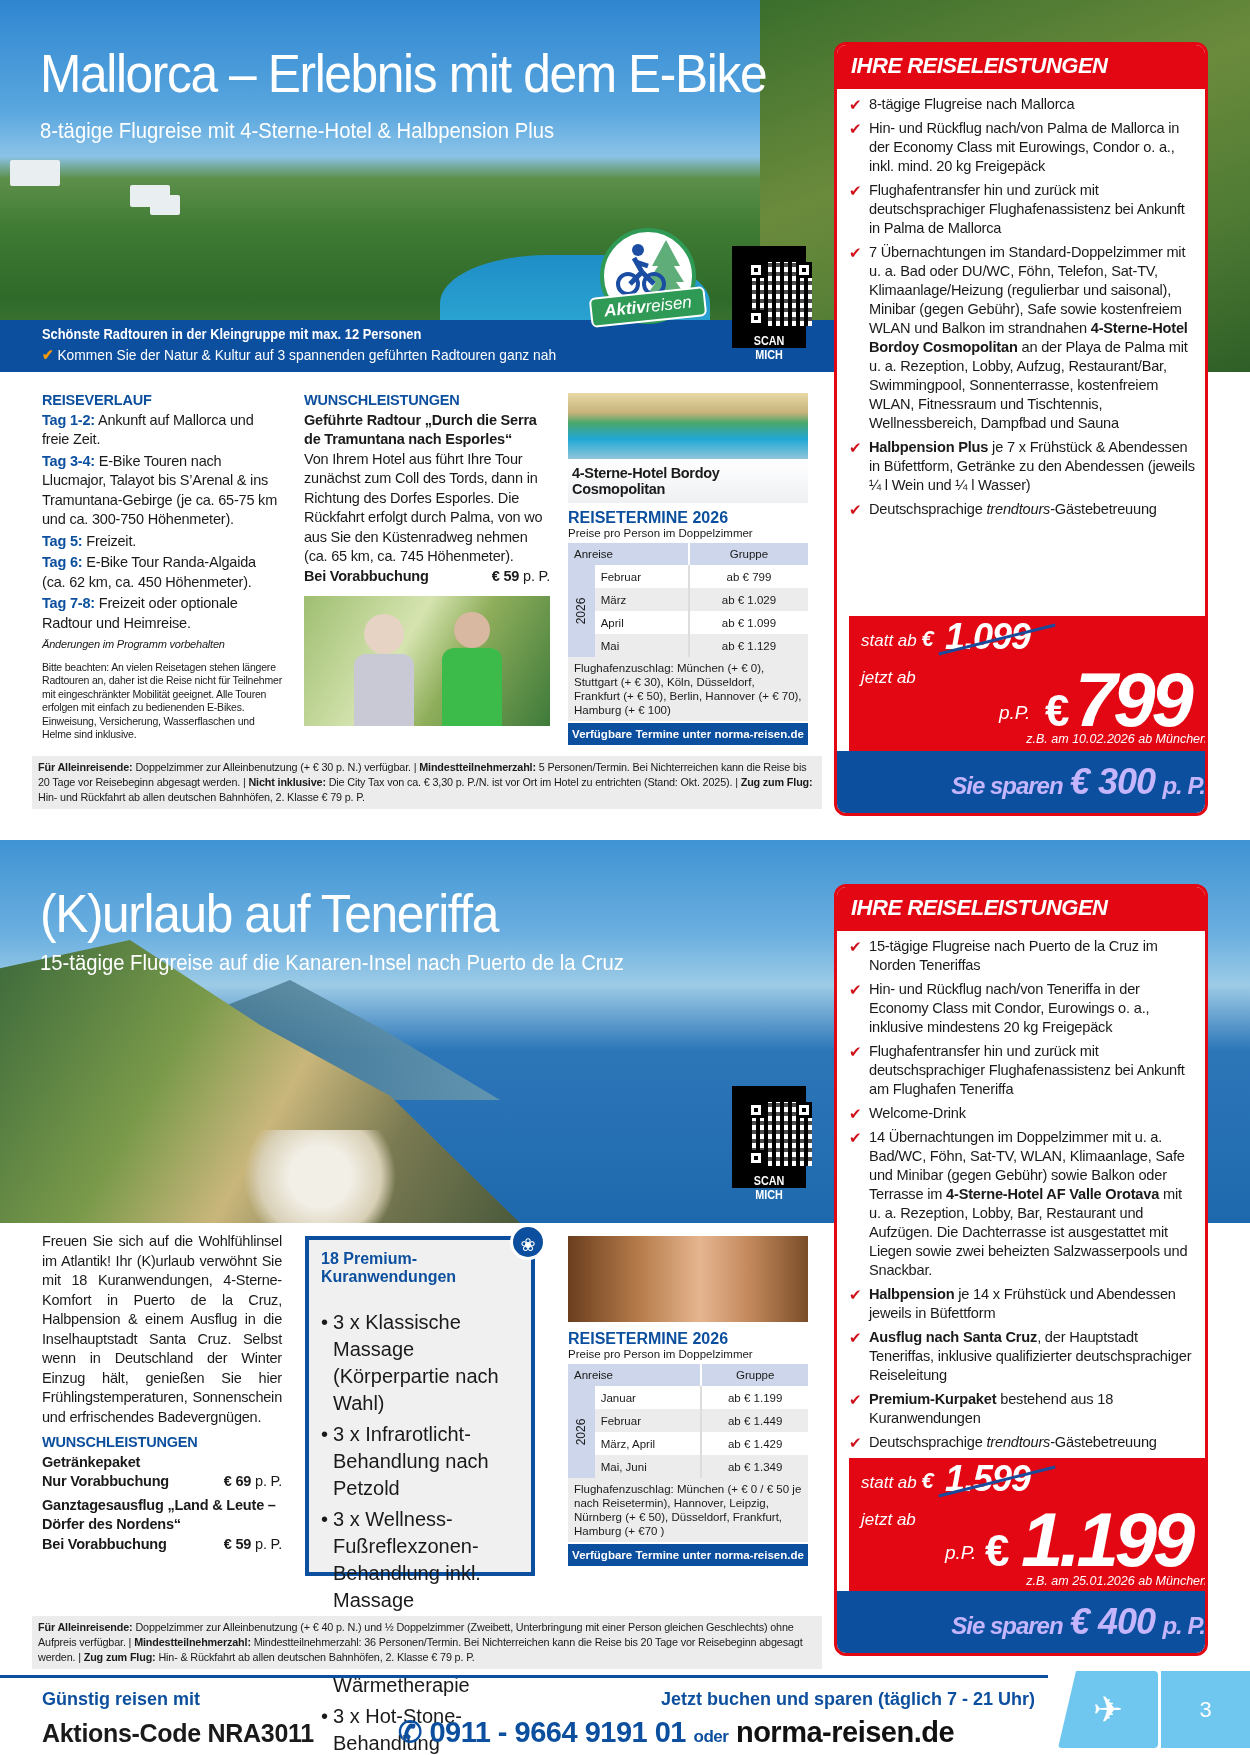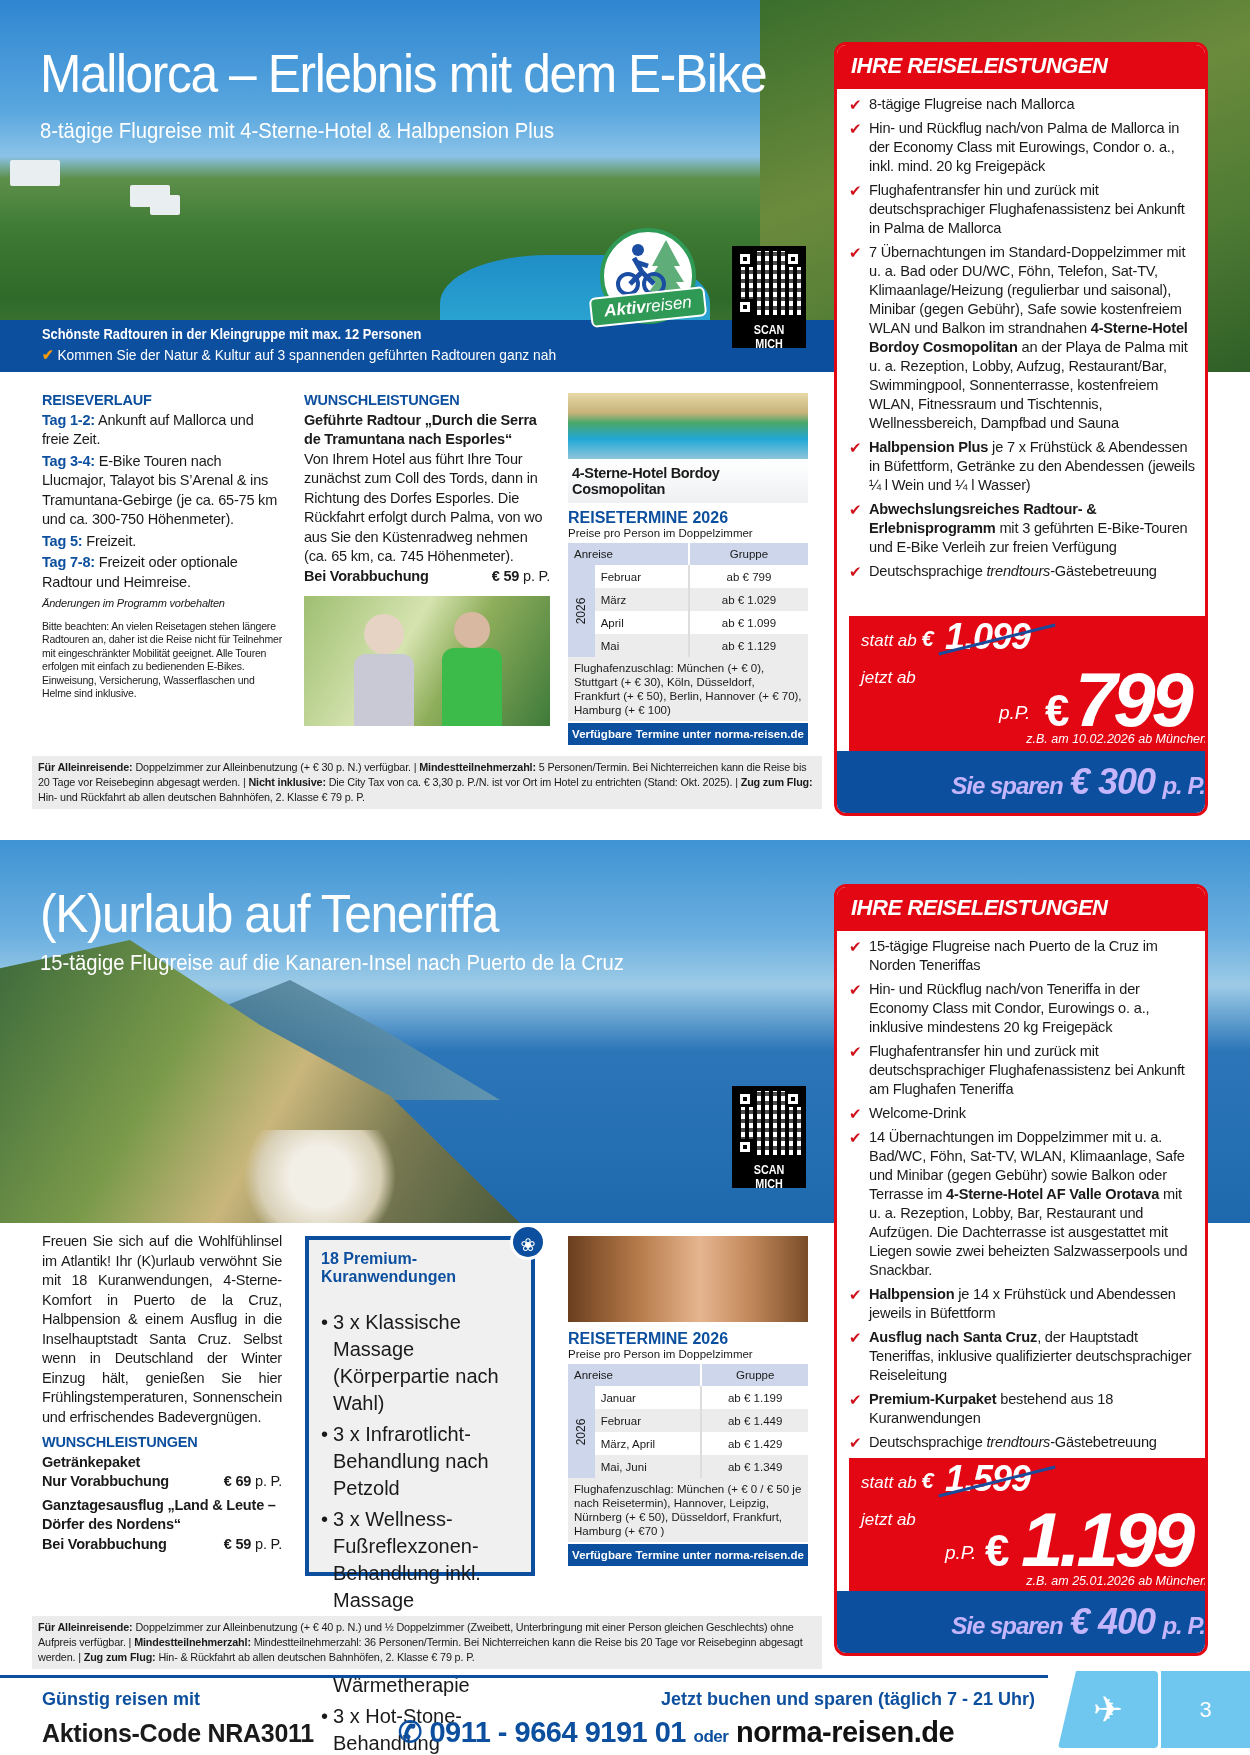--- a/index.html
+++ b/index.html
@@ -12,21 +12,21 @@
 .title1{position:absolute;left:40px;top:42px;font-size:54px;color:#fff;font-family:"Liberation Sans",sans-serif;letter-spacing:-1.5px;transform:scaleX(.92);transform-origin:left}
 .sub1{position:absolute;left:40px;top:118px;font-size:22px;color:#fff;transform:scaleX(.92);transform-origin:left}
 .band{position:absolute;left:0;width:835px;background:#0c4f9e;color:#fff}
 .band1{top:320px;height:52px}
 .band1 .l1{position:absolute;left:42px;top:6px;font-size:14px;font-weight:bold;transform:scaleX(.92);transform-origin:left}
 .band1 .l2{position:absolute;left:42px;top:26px;font-size:15px;transform:scaleX(.92);transform-origin:left}
 .chk{color:#f39a10;font-weight:bold}
 .badge-aktiv{position:absolute;left:590px;top:228px;width:114px;height:104px}
 .badge-aktiv .circ{position:absolute;left:10px;top:0;width:96px;height:96px;border-radius:50%;background:#fff;border:4px solid #2e9a55}
 .badge-aktiv .lbl{position:absolute;left:0;top:64px;width:116px;height:30px;background:#2e9a55;border:2px solid #fff;border-radius:6px;color:#fff;font-size:17px;font-style:italic;text-align:center;line-height:26px;transform:rotate(-6deg)}
-.qr{position:absolute;width:74px;height:102px;background:#000;padding:5px}
+.qr{position:absolute;width:74px;height:102px;background:#000;padding:16px}
 .qr .code{width:64px;height:64px;background:
 repeating-linear-gradient(90deg,#fff 0 4px,#000 4px 8px),#fff;
 background-blend-mode:difference;position:relative}
 .qr .code::before{content:"";position:absolute;inset:0;background:repeating-linear-gradient(0deg,transparent 0 5px,#000 5px 9px);mix-blend-mode:multiply;opacity:.7}
 .qr .fin{position:absolute;width:16px;height:16px;border:3px solid #000;background:#fff;box-shadow:inset 0 0 0 3px #fff,inset 0 0 0 8px #000}
 .qr .scan{color:#fff;font-size:12px;font-weight:bold;text-align:center;margin-top:8px;transform:scaleX(.9)}
 .card{position:absolute;left:834px;width:374px;border-radius:12px;overflow:hidden;border:3px solid #e30613;background:#fff}
 .card .head{background:#e30613;color:#fff;font-size:22px;font-weight:bold;font-style:italic;padding:8px 14px 6px;height:44px;letter-spacing:-.5px}
 .card ul{list-style:none;padding:6px 10px 0 12px}
 .card li{position:relative;padding-left:20px;font-size:14.6px;line-height:19px;margin-bottom:5px;letter-spacing:-.2px}
@@ -126,20 +126,21 @@
       <div class="fin" style="left:0;bottom:0"></div>
   </div>
   <div class="scan">SCAN MICH</div>
 </div>
 
 <div class="col" style="left:42px;top:391px;width:240px">
   <div class="blue-h">REISEVERLAUF</div>
   <div><span class="blue">Tag 1-2:</span> <span>Ankunft auf Mallorca und freie Zeit.</span></div>
   <div style="margin-top:2px"><span class="blue">Tag 3-4:</span> <span>E-Bike Touren nach Llucmajor, Talayot bis S’Arenal &amp; ins Tramuntana-Gebirge (je ca. 65-75 km und ca. 300-750 Höhenmeter).</span></div>
   <div style="margin-top:2px"><span class="blue">Tag 5:</span> <span>Freizeit.</span></div>
+  <div style="margin-top:2px"><span class="blue">Tag 6:</span> <span>E-Bike Tour Randa-Algaida (ca. 62 km, ca. 450 Höhenmeter).</span></div>
   <div style="margin-top:2px"><span class="blue">Tag 7-8:</span> <span>Freizeit oder optionale Radtour und Heimreise.</span></div>
   <div style="font-size:11px;font-style:italic;margin-top:2px">Änderungen im Programm vorbehalten</div>
   <div style="font-size:10.5px;line-height:13.5px;margin-top:6px">Bitte beachten: An vielen Reisetagen stehen längere Radtouren an, daher ist die Reise nicht für Teilnehmer mit eingeschränkter Mobilität geeignet. Alle Touren erfolgen mit einfach zu bedienenden E-Bikes. Einweisung, Versicherung, Wasserflaschen und Helme sind inklusive.</div>
 </div>
 
 <div class="col" style="left:304px;top:391px;width:246px">
   <div class="blue-h">WUNSCHLEISTUNGEN</div>
   <div style="font-weight:bold">Geführte Radtour „Durch die Serra de Tramuntana nach Esporles“</div>
   <div>Von Ihrem Hotel aus führt Ihre Tour zunächst zum Coll des Tords, dann in Richtung des Dorfes Esporles. Die Rückfahrt erfolgt durch Palma, von wo aus Sie den Küstenradweg nehmen (ca. 65 km, ca. 745 Höhenmeter).</div>
   <div style="display:flex;justify-content:space-between;font-weight:bold">
@@ -193,21 +194,20 @@
 </div>
 
 <div class="card" style="top:42px;height:774px">
   <div class="head">IHRE REISELEISTUNGEN</div>
   <ul>
     <li><span>8-tägige Flugreise nach Mallorca</span></li>
     <li><span>Hin- und Rückflug nach/von Palma de Mallorca in der Economy Class mit Eurowings, Condor o. a., inkl. mind. 20 kg Freigepäck</span></li>
     <li><span>Flughafentransfer hin und zurück mit deutschsprachiger Flughafenassistenz bei Ankunft in Palma de Mallorca</span></li>
     <li><span>7 Übernachtungen im Standard-Doppelzimmer mit u. a. Bad oder DU/WC, Föhn, Telefon, Sat-TV, Klimaanlage/Heizung (regulierbar und saisonal), Minibar (gegen Gebühr), Safe sowie kostenfreiem WLAN und Balkon im strandnahen </span><b>4-Sterne-Hotel Bordoy Cosmopolitan</b><span> an der Playa de Palma mit u. a. Rezeption, Lobby, Aufzug, Restaurant/Bar, Swimmingpool, Sonnenterrasse, kostenfreiem WLAN, Fitnessraum und Tischtennis, Wellnessbereich, Dampfbad und Sauna</span></li>
     <li><b>Halbpension Plus</b><span> je 7 x Frühstück &amp; Abendessen in Büfettform, Getränke zu den Abendessen (jeweils ¼ l Wein und ¼ l Wasser)</span></li>
-    <li><b>Abwechslungsreiches Radtour- &amp; Erlebnisprogramm</b><span> mit 3 geführten E-Bike-Touren und E-Bike Verleih zur freien Verfügung</span></li>
     <li><span>Deutschsprachige </span><i>trendtours</i><span>-Gästebetreuung</span></li>
   </ul>
   <div class="price" style="top:571px;height:135px">
     <div class="statt"><span>statt ab</span> <b>€</b></div>
     <div class="old" style="left:96px">1.099</div>
     <div class="jetzt">jetzt ab</div>
     <div class="pp" style="left:150px;top:86px">p.P.</div>
     <div class="eur" style="left:196px;top:70px">€</div>
     <div class="big" style="left:226px;top:40px;font-size:76px">799</div>
     <div class="zb" style="top:116px">z.B. am 10.02.2026 ab München</div>

